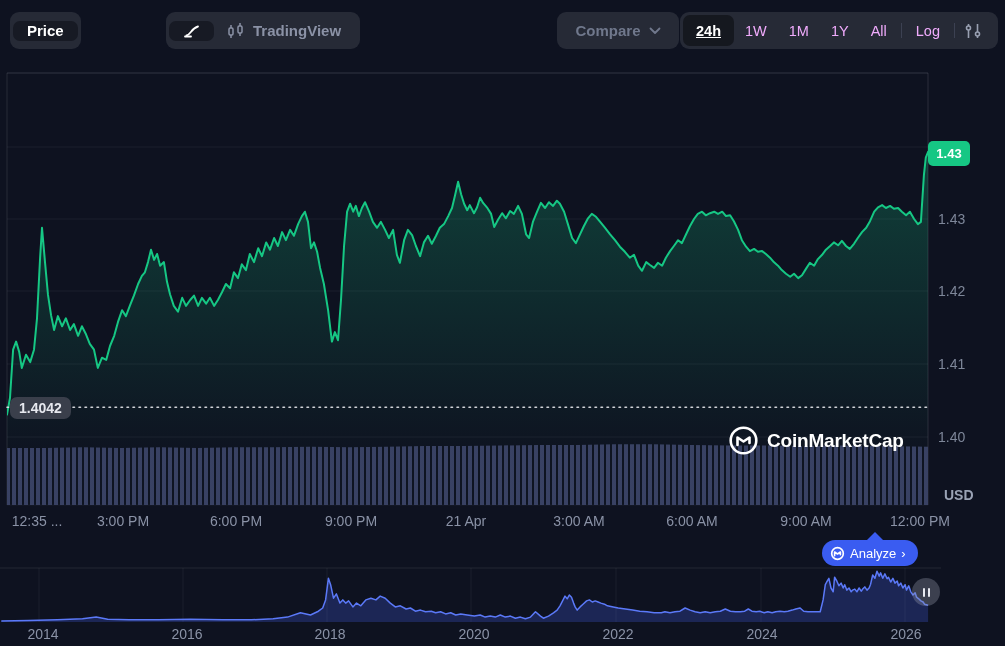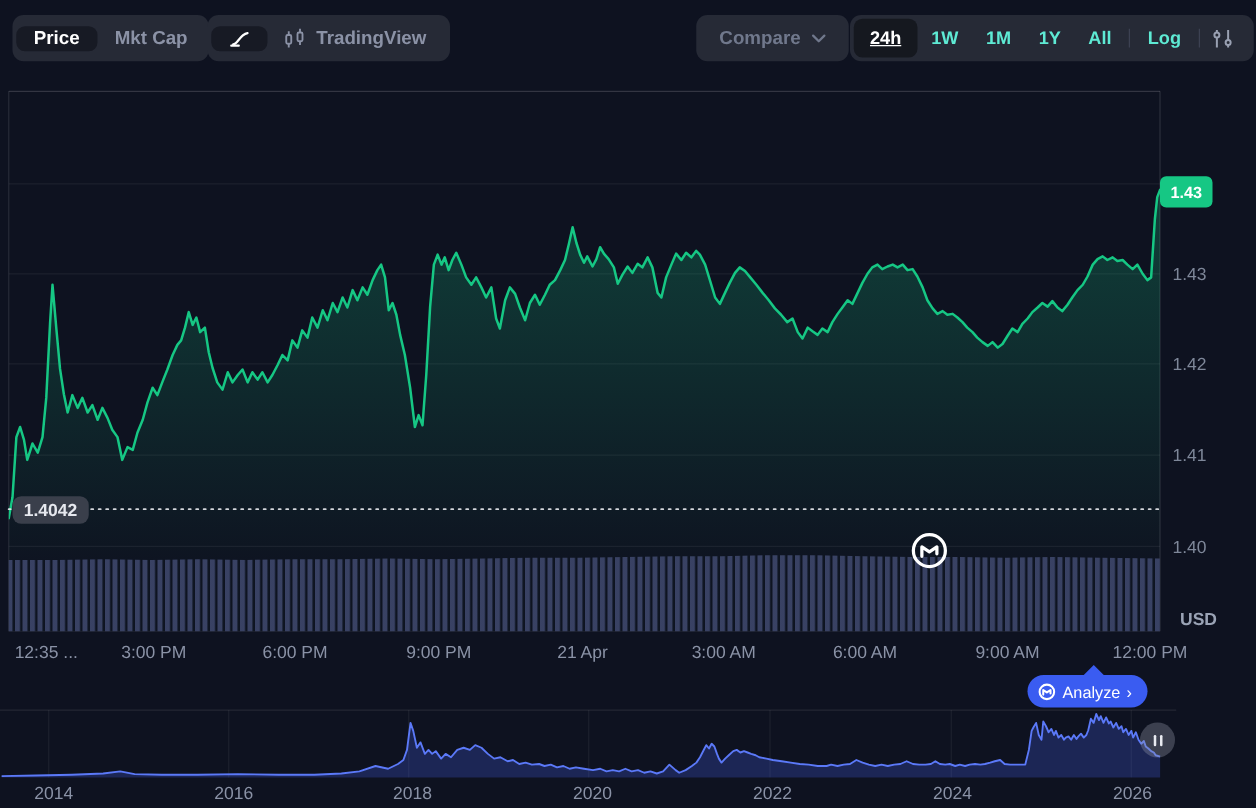--- a/index.html
+++ b/index.html
@@ -13,21 +13,21 @@
             padding:0 14px;cursor:pointer;}
   .seg-chip.active{background:#171a24;}
   .seg-label{font-size:15px;font-weight:700;color:#fff;}
   .seg-label.dim{color:#8b92a6;font-weight:600;}
   .compare-btn{position:absolute;top:12px;left:557px;height:37px;width:122px;background:#262a36;
                border-radius:9px;display:flex;align-items:center;justify-content:center;gap:8px;
                cursor:pointer;}
   .compare-btn span{font-size:15px;font-weight:600;color:#70788c;}
   .range-group{position:absolute;top:12px;left:680px;height:37px;background:#262a36;border-radius:9px;
                display:flex;align-items:center;padding:3px 10px 3px 3px;box-sizing:border-box;}
-  .range-item{font-size:14.5px;font-weight:700;color:#5eead4;padding:0 11px;cursor:pointer;}
+  .range-item{font-size:14.5px;font-weight:400;color:#f0abfc;padding:0 11px;cursor:pointer;}
   .range-item.active{background:#15181f;color:#fff;font-weight:700;border-radius:7px;
                      height:31px;display:flex;align-items:center;padding:0 13px;text-decoration:underline;}
   .vsep{width:1px;height:15px;background:#3c4152;margin:0 3px;}
   
   .ylab{position:absolute;left:938px;transform:translateY(-50%);font-size:14px;color:#7e8799;
         font-weight:400;}
   .usd-lab{position:absolute;left:944px;transform:translateY(-50%);font-size:14px;color:#9aa3b5;
         font-weight:700;}
   .xlab{position:absolute;top:513px;transform:translateX(-50%);font-size:14px;color:#8a92a6;}
   .yearlab{position:absolute;top:626px;transform:translateX(-50%);font-size:14px;color:#8a92a6;}
@@ -103,23 +103,20 @@
       <line x1="905" y1="568" x2="905" y2="622" stroke="rgba(255,255,255,0.06)" stroke-width="1"></line>
       <path d="M1.3,620.9 L28.6,620.4 L57.4,619.8 L82.5,618.8 L96.2,617.1 L107.7,619.3 L129.3,619.8 L158.0,619.8 L190.4,619.3 L222.8,619.8 L251.5,619.8 L273.1,618.8 L287.5,617.1 L300.4,612.8 L310.5,615.0 L318.4,611.2 L322.7,608.0 L325.6,599.9 L328.4,578.3 L330.6,584.7 L333.5,598.2 L336.4,593.9 L339.9,603.1 L342.8,599.9 L345.7,603.1 L348.6,600.9 L352.9,606.9 L356.5,603.1 L360.8,605.8 L365.8,599.9 L370.9,598.2 L375.9,599.9 L380.2,596.1 L385.2,598.2 L390.3,603.1 L395.3,606.9 L400.3,605.8 L406.1,609.0 L410.4,608.0 L415.4,611.2 L420.5,610.1 L425.5,611.7 L431.3,611.2 L435.6,612.8 L440.6,611.7 L445.6,613.9 L450.7,612.8 L455.7,615.0 L460.7,613.9 L467.2,615.0 L474.4,616.1 L480.2,615.0 L485.2,617.1 L490.2,616.1 L495.3,617.1 L500.3,615.0 L505.3,617.1 L510.4,616.1 L515.4,618.2 L520.4,617.1 L525.4,618.8 L530.5,617.1 L535.5,611.7 L540.5,616.1 L543.4,618.2 L548.5,616.1 L553.5,612.8 L557.1,610.1 L560.0,605.8 L563.6,598.8 L565.0,596.1 L567.2,598.8 L569.3,595.0 L571.5,597.2 L573.6,603.1 L575.1,606.9 L577.2,610.1 L580.1,606.9 L583.0,604.2 L586.6,600.9 L589.4,599.9 L592.3,602.0 L595.2,600.9 L598.1,602.0 L600.9,603.1 L604.5,604.2 L607.4,605.8 L613.2,606.9 L618.2,608.0 L625.4,609.0 L632.6,610.1 L639.8,611.2 L647.0,611.7 L654.2,612.8 L661.3,612.8 L664.9,611.7 L670.0,612.8 L675.0,611.7 L680.0,611.2 L685.1,608.0 L690.1,610.1 L695.1,611.7 L700.2,612.8 L705.2,611.7 L710.2,612.8 L715.3,611.7 L720.3,611.2 L725.3,609.0 L730.4,611.2 L735.4,611.7 L740.4,611.7 L744.7,611.2 L748.3,609.0 L751.9,611.2 L756.2,611.7 L759.8,611.2 L764.2,612.8 L767.8,611.7 L772.1,612.8 L775.7,611.7 L780.0,611.2 L784.3,611.7 L787.9,611.2 L792.2,610.1 L795.8,609.0 L800.1,608.0 L803.7,611.2 L808.0,611.7 L813.8,611.7 L820.2,611.7 L823.1,599.9 L825.3,584.7 L826.7,582.0 L828.9,578.3 L831.0,588.0 L833.2,591.8 L834.6,577.2 L836.8,581.0 L838.9,585.8 L841.1,583.1 L843.2,588.0 L844.7,584.7 L846.8,590.1 L849.0,588.0 L851.2,591.8 L852.6,590.1 L854.8,589.1 L856.9,591.8 L859.1,588.0 L861.2,591.2 L862.7,589.1 L864.8,586.9 L867.0,590.1 L869.1,588.0 L870.6,584.2 L872.7,575.0 L874.9,578.3 L877.0,571.2 L879.2,576.1 L880.6,572.9 L882.8,578.3 L884.9,573.9 L887.1,578.8 L888.5,577.2 L890.7,582.0 L892.9,578.3 L895.0,583.1 L897.2,581.0 L898.6,585.8 L900.8,583.1 L902.9,588.0 L905.1,584.7 L906.5,590.1 L908.7,585.8 L910.8,591.8 L913.0,595.0 L915.1,592.8 L916.6,597.2 L918.7,598.8 L920.9,600.9 L923.1,602.0 L924.5,604.2 L928.1,605.3 L928.1,622 L1.3,622 Z" fill="rgba(72,101,244,0.25)"></path>
       <path d="M1.3,620.9 L28.6,620.4 L57.4,619.8 L82.5,618.8 L96.2,617.1 L107.7,619.3 L129.3,619.8 L158.0,619.8 L190.4,619.3 L222.8,619.8 L251.5,619.8 L273.1,618.8 L287.5,617.1 L300.4,612.8 L310.5,615.0 L318.4,611.2 L322.7,608.0 L325.6,599.9 L328.4,578.3 L330.6,584.7 L333.5,598.2 L336.4,593.9 L339.9,603.1 L342.8,599.9 L345.7,603.1 L348.6,600.9 L352.9,606.9 L356.5,603.1 L360.8,605.8 L365.8,599.9 L370.9,598.2 L375.9,599.9 L380.2,596.1 L385.2,598.2 L390.3,603.1 L395.3,606.9 L400.3,605.8 L406.1,609.0 L410.4,608.0 L415.4,611.2 L420.5,610.1 L425.5,611.7 L431.3,611.2 L435.6,612.8 L440.6,611.7 L445.6,613.9 L450.7,612.8 L455.7,615.0 L460.7,613.9 L467.2,615.0 L474.4,616.1 L480.2,615.0 L485.2,617.1 L490.2,616.1 L495.3,617.1 L500.3,615.0 L505.3,617.1 L510.4,616.1 L515.4,618.2 L520.4,617.1 L525.4,618.8 L530.5,617.1 L535.5,611.7 L540.5,616.1 L543.4,618.2 L548.5,616.1 L553.5,612.8 L557.1,610.1 L560.0,605.8 L563.6,598.8 L565.0,596.1 L567.2,598.8 L569.3,595.0 L571.5,597.2 L573.6,603.1 L575.1,606.9 L577.2,610.1 L580.1,606.9 L583.0,604.2 L586.6,600.9 L589.4,599.9 L592.3,602.0 L595.2,600.9 L598.1,602.0 L600.9,603.1 L604.5,604.2 L607.4,605.8 L613.2,606.9 L618.2,608.0 L625.4,609.0 L632.6,610.1 L639.8,611.2 L647.0,611.7 L654.2,612.8 L661.3,612.8 L664.9,611.7 L670.0,612.8 L675.0,611.7 L680.0,611.2 L685.1,608.0 L690.1,610.1 L695.1,611.7 L700.2,612.8 L705.2,611.7 L710.2,612.8 L715.3,611.7 L720.3,611.2 L725.3,609.0 L730.4,611.2 L735.4,611.7 L740.4,611.7 L744.7,611.2 L748.3,609.0 L751.9,611.2 L756.2,611.7 L759.8,611.2 L764.2,612.8 L767.8,611.7 L772.1,612.8 L775.7,611.7 L780.0,611.2 L784.3,611.7 L787.9,611.2 L792.2,610.1 L795.8,609.0 L800.1,608.0 L803.7,611.2 L808.0,611.7 L813.8,611.7 L820.2,611.7 L823.1,599.9 L825.3,584.7 L826.7,582.0 L828.9,578.3 L831.0,588.0 L833.2,591.8 L834.6,577.2 L836.8,581.0 L838.9,585.8 L841.1,583.1 L843.2,588.0 L844.7,584.7 L846.8,590.1 L849.0,588.0 L851.2,591.8 L852.6,590.1 L854.8,589.1 L856.9,591.8 L859.1,588.0 L861.2,591.2 L862.7,589.1 L864.8,586.9 L867.0,590.1 L869.1,588.0 L870.6,584.2 L872.7,575.0 L874.9,578.3 L877.0,571.2 L879.2,576.1 L880.6,572.9 L882.8,578.3 L884.9,573.9 L887.1,578.8 L888.5,577.2 L890.7,582.0 L892.9,578.3 L895.0,583.1 L897.2,581.0 L898.6,585.8 L900.8,583.1 L902.9,588.0 L905.1,584.7 L906.5,590.1 L908.7,585.8 L910.8,591.8 L913.0,595.0 L915.1,592.8 L916.6,597.2 L918.7,598.8 L920.9,600.9 L923.1,602.0 L924.5,604.2 L928.1,605.3 " fill="none" stroke="#5b79f8" stroke-width="1.5" stroke-linejoin="round"></path>
     </g>
 </svg>
 
 <div class="seg-group" style="left:10px;">
   <div class="seg-chip active">
     <span class="seg-label">Price</span>
   </div>
-  <div class="seg-chip">
-    <span class="seg-label dim">Mkt Cap</span>
-  </div>
 </div>
 
 <div class="seg-group" style="left:166px;">
   <div class="seg-chip active" style="padding:0 13px;">
     <svg width="19" height="18" viewBox="0 0 19 18">
       <path d="M3 14.5 H9" stroke="#fff" stroke-width="1.8" fill="none" stroke-linecap="round"></path>
       <path d="M4.5 13.5 C8.5 13 9.5 6 16 4.5" stroke="#fff" stroke-width="1.8" fill="none" stroke-linecap="round"></path>
     </svg>
   </div>
   <div class="seg-chip" style="gap:7px;padding:0 16px 0 12px;">
@@ -190,20 +187,21 @@
   </div>
 
 <div class="open-chip">1.4042</div>
 <div class="price-badge">1.43</div>
 
 <div class="watermark">
   <svg width="31" height="31" viewBox="0 0 31 31">
     <circle cx="15.5" cy="15.5" r="12.8" fill="none" stroke="#fff" stroke-width="2.6"></circle>
     <path d="M9.5 20 V12.5 L15.5 16.5 L21.5 12.5 V18" fill="none" stroke="#fff" stroke-width="2.6" stroke-linecap="round" stroke-linejoin="round"></path>
   </svg>
+  <span class="wm-text">CoinMarketCap</span>
 </div>
 
 <div class="analyze-caret"></div>
 <div class="analyze-btn">
   <svg width="15" height="15" viewBox="0 0 31 31">
     <circle cx="15.5" cy="15.5" r="12" fill="none" stroke="#fff" stroke-width="3.4"></circle>
     <path d="M9.5 20 V12.5 L15.5 16.5 L21.5 12.5 V18" fill="none" stroke="#fff" stroke-width="3.4" stroke-linecap="round" stroke-linejoin="round"></path>
   </svg>
   <span class="an-label">Analyze</span>
   <span class="an-label">›</span>

